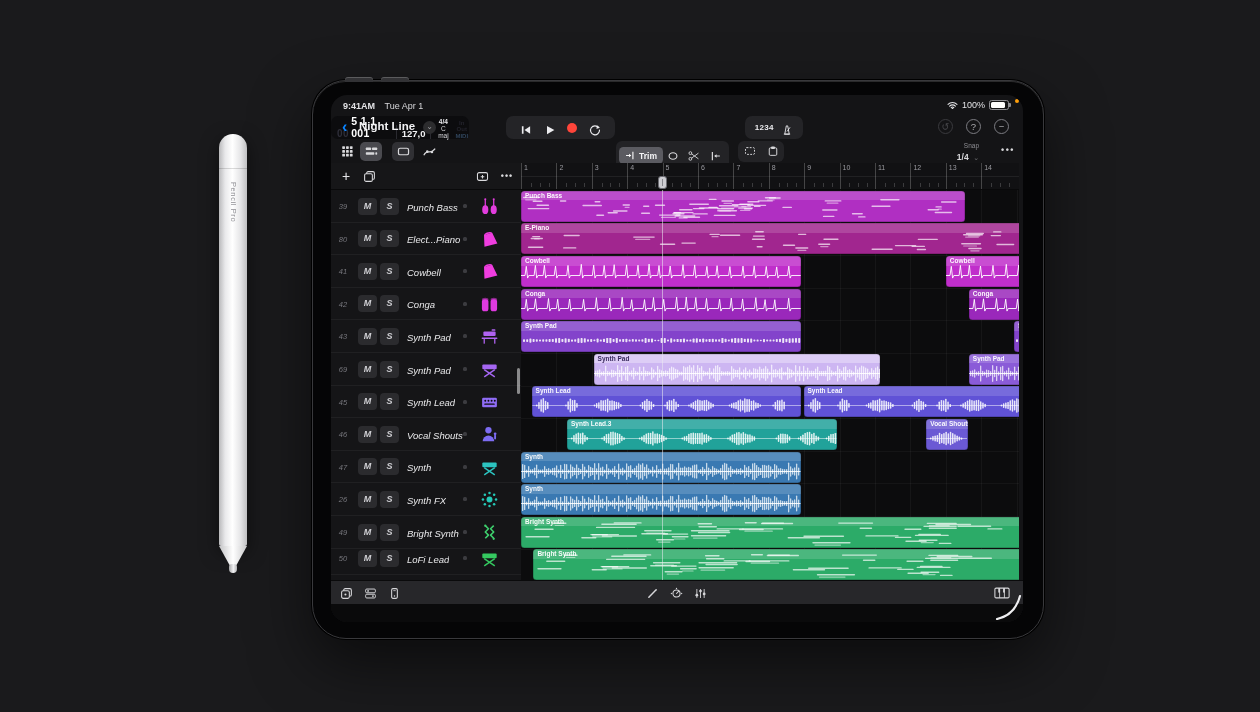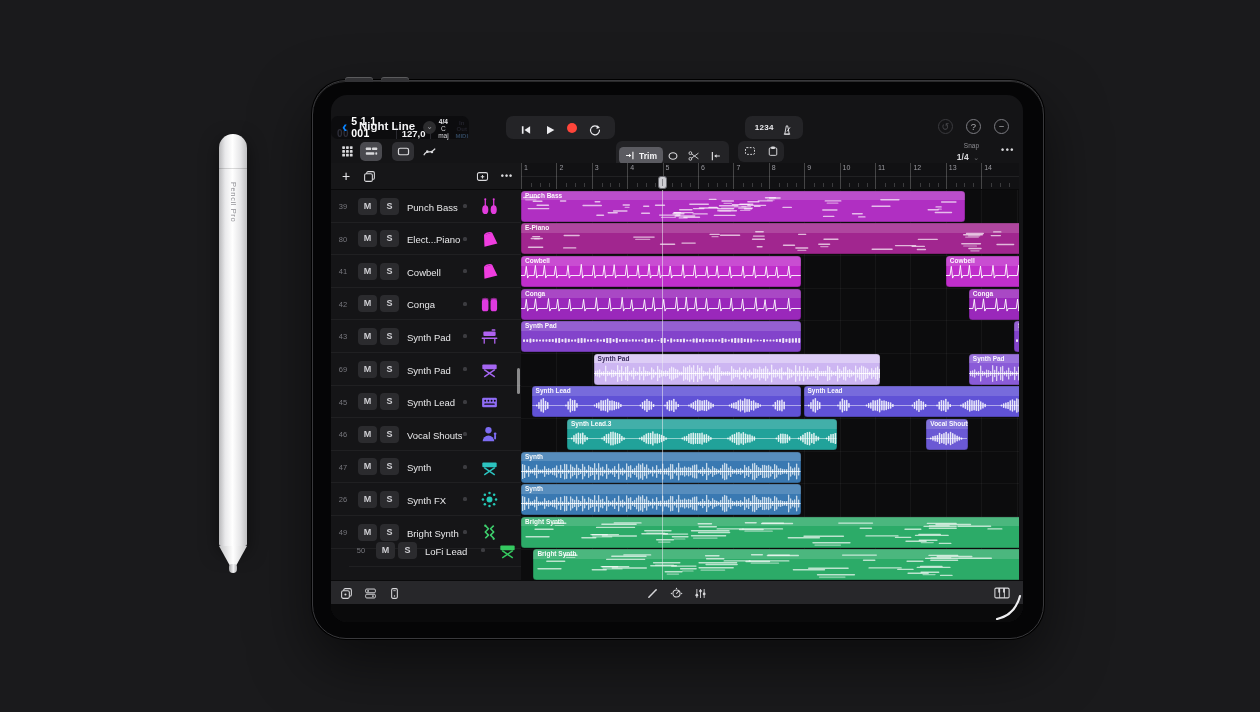--- a/index.html
+++ b/index.html
@@ -99,21 +99,21 @@
   .th-ic svg{width:13px;height:13px;}
   .th-plus{font-size:14px;font-weight:400;color:#e5e5e8;}
   .ruler{position:absolute;left:190px;top:68px;width:498px;height:27px;background:#111113;overflow:hidden;
     border-bottom:1px solid #09090a;box-sizing:border-box;}
   .ruler-mid{position:absolute;left:0;top:13px;width:100%;height:1px;background:rgba(255,255,255,.07);}
   .rcell{position:absolute;top:0;height:100%;border-left:1px solid rgba(255,255,255,.22);box-sizing:border-box;}
   .rnum{position:absolute;left:2px;top:1px;font-size:7px;color:#9a9aa0;}
   .rtick{position:absolute;bottom:2px;width:1px;height:4px;background:rgba(255,255,255,.18);}
 
   
-  .trackcol{position:absolute;left:0;top:95px;width:190px;height:390px;background:#151517;overflow:hidden;}
+  .trackcol{position:absolute;left:0;top:95px;width:190px;height:390px;background:#151517;overflow:hidden;font-style:italic;}
   .trow{position:absolute;left:0;width:190px;height:32.6px;border-bottom:1px solid rgba(255,255,255,.05);box-sizing:border-box;}
   .tnum{position:absolute;left:4px;top:12px;width:16px;text-align:center;font-size:7.5px;color:#77777d;}
   .msbtn{position:absolute;top:7.5px;width:19px;height:17px;background:#2b2b2e;border-radius:4px;
     color:#cfcfd3;font-size:9px;font-weight:600;text-align:center;line-height:17px;}
   .mbtn{left:27px}.sbtn{left:49px}
   .tname{position:absolute;left:76px;top:11.5px;font-size:9.5px;color:#e8e8ea;white-space:nowrap;max-width:66px;overflow:hidden;}
   .tdot{position:absolute;left:132px;top:14px;width:4px;height:4px;border-radius:1.5px;background:#3c3c40;}
   .ticon{position:absolute;left:148px;top:6px;width:21px;height:21px;display:flex;align-items:center;justify-content:center;}
   .ticon svg{width:19px;height:19px;}
 
@@ -155,20 +155,38 @@
     <div class="pencil-tip"></div>
     <div class="pencil-nib"></div>
   </div>
 
   <div class="ipad">
     <div class="vol-btn v1"></div>
     <div class="vol-btn v2"></div>
 
     <div class="screen">
 
+      <div class="statusbar">
+        <div class="sb-left">
+          <span>9:41AM</span>
+          <span class="sb-date">Tue Apr 1</span>
+        </div>
+        <div class="sb-right">
+          <span class="wifi-ic"><svg viewBox="0 0 16 12">
+                <path d="M1.5,5 a9,9 0 0 1 13,0 M3.8,7.4 a5.8,5.8 0 0 1 8.4,0 M6.1,9.6 a2.6,2.6 0 0 1 3.8,0" fill="none" stroke="currentColor" stroke-width="1.6" stroke-linecap="round"></path>
+                <circle cx="8" cy="11" r="1.1" fill="currentColor"></circle>
+              </svg></span>
+          <span>100%</span>
+          <span class="batt">
+              <span class="batt-fill"></span>
+              <span class="batt-nub"></span>
+            </span>
+        </div>
+        <span class="cam-dot"></span>
+      </div>
 
       <div class="titlebar">
         <span class="back-chv">‹</span>
         <span class="proj-title">Night Line</span>
         <span class="title-chv">⌄</span>
 
         <div class="pill transport">
           <span class="t-ic"><svg viewBox="0 0 16 16">
                 <rect x="2.5" y="3" width="2.2" height="10" fill="currentColor"></rect>
                 <path d="M13.5,3 L6,8 L13.5,13 Z" fill="currentColor"></path>
@@ -582,21 +600,21 @@
             <span class="tname">Bright Synth</span>
             <span class="tdot"></span>
             <span class="ticon" style="color:#3ecf6d">
               <svg viewBox="0 0 18 18">
                 <path d="M5,2.5 l3,3 -3,3 3,3 -3,3 M13,2.5 l-3,3 3,3 -3,3 3,3" fill="none" stroke="currentColor" stroke-width="1.5" stroke-linejoin="round"></path>
                 <circle cx="5" cy="2.5" r="1.1" fill="currentColor"></circle>
                 <circle cx="13" cy="15" r="1.1" fill="currentColor"></circle>
               </svg>
             </span>
           </div>
-          <div class="trow" style="top: 344px; margin-left: 18px;">
+          <div class="trow" style="top: 352px;">
             <span class="tnum">50</span>
             <span class="msbtn mbtn">M</span>
             <span class="msbtn sbtn">S</span>
             <span class="tname">LoFi Lead</span>
             <span class="tdot"></span>
             <span class="ticon" style="color:#35c960">
               <svg viewBox="0 0 18 18">
                 <g fill="currentColor">
                   <rect x="2.2" y="4.2" width="13.6" height="4.6" rx="1"></rect>
                 </g>

